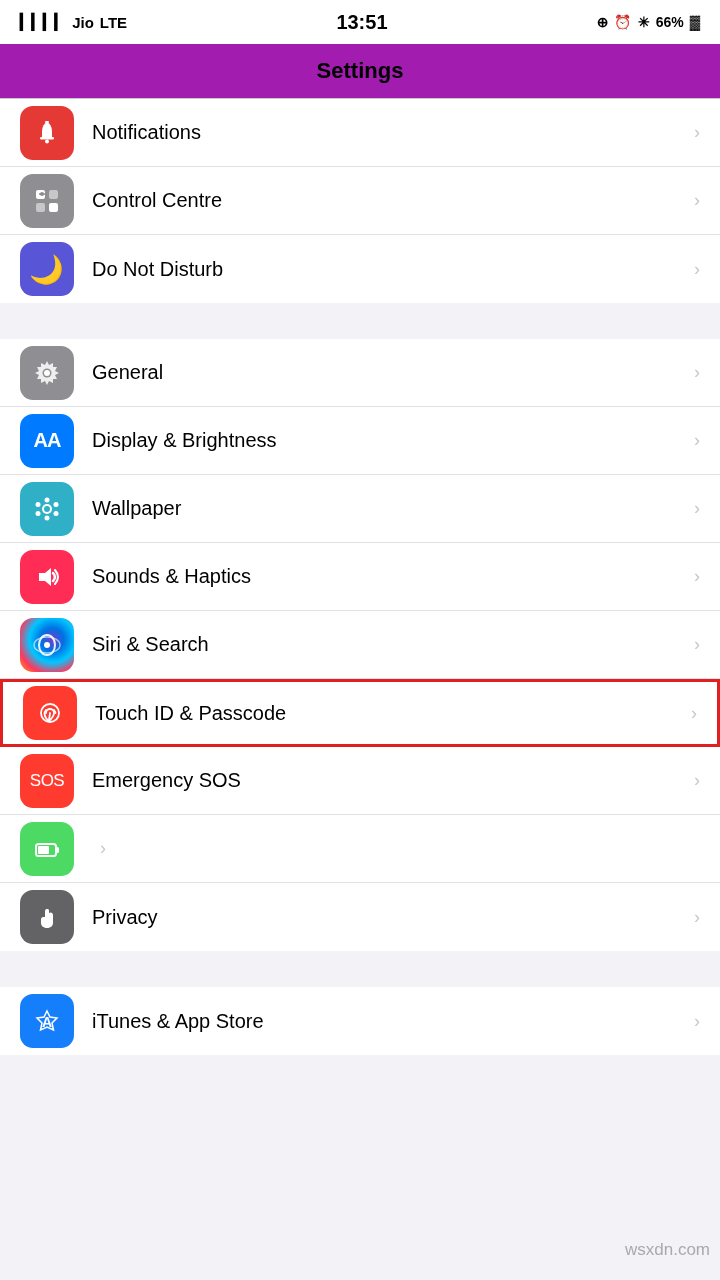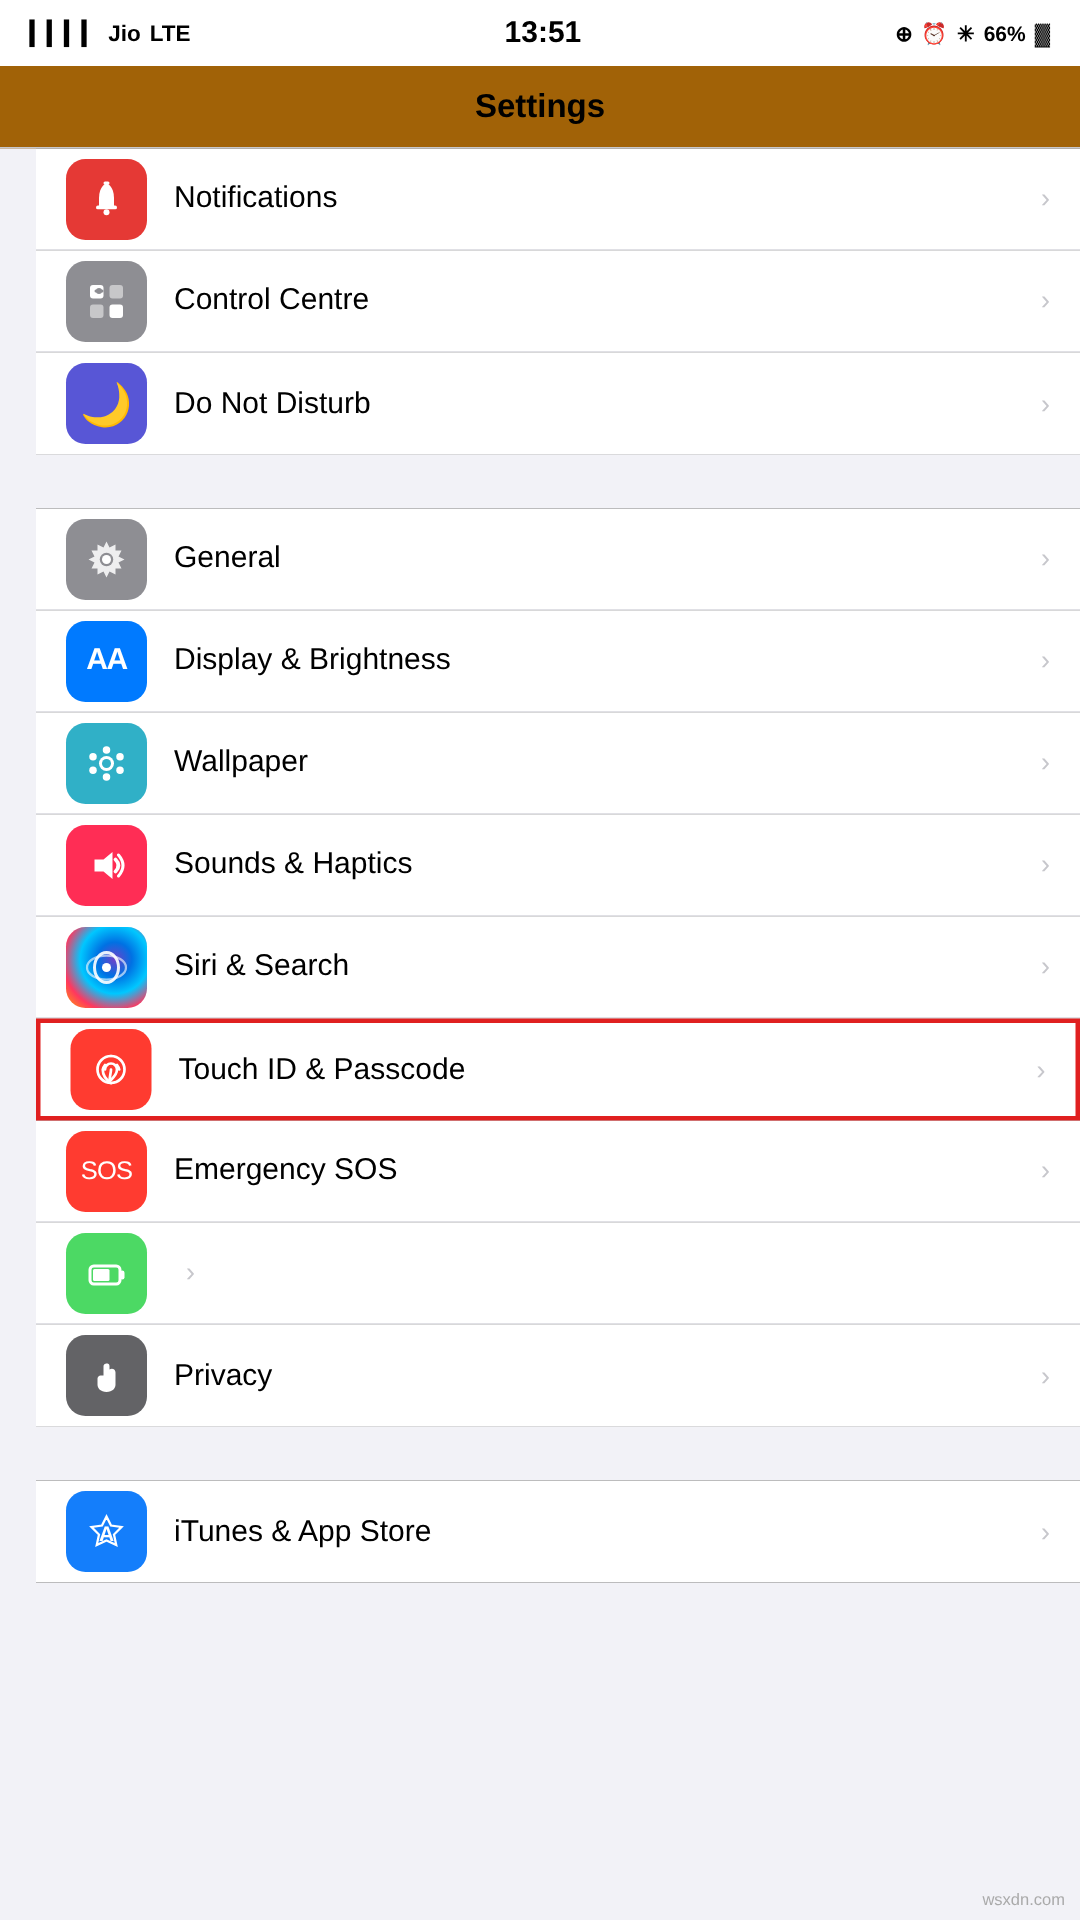--- a/index.html
+++ b/index.html
@@ -22,43 +22,42 @@
       padding: 0 20px;
       font-size: 15px;
       font-weight: 600;
     }
     .status-left { display: flex; align-items: center; gap: 6px; }
     .status-center { font-size: 20px; font-weight: 600; }
     .status-right { display: flex; align-items: center; gap: 6px; font-size: 14px; }
 
     
     .page-header {
-      background: #a16207;
+      background: #a21caf;
       border-bottom: 1px solid #c8c8cc;
       text-align: center;
       padding: 14px 0 14px;
     }
     .page-header h1 {
       font-size: 22px;
       font-weight: 700;
     }
 
     
     .section {
       margin-top: 0;
     }
     .section-gap {
       height: 36px;
       background: #f2f2f7;
     }
 
     
     .settings-list {
-      background: #000000;
-      margin-left: 24px;
+      background: #f9a8d4;
     }
     .settings-item {
       display: flex;
       align-items: center;
       height: 68px;
       padding: 0 20px;
       border-bottom: 1px solid #e0e0e5;
       cursor: pointer;
       position: relative;
       background: #fff;
@@ -111,23 +110,23 @@
     
     .siri-icon {
       background: linear-gradient(135deg, #000 0%, #1a1a2e 50%, #16213e 100%);
       position: relative;
       overflow: hidden;
     }
 
     
     .watermark {
       position: fixed;
-      bottom: 7px;
+      bottom: 20px;
       right: 10px;
-      font-size: 11px;
+      font-size: 17px;
       color: #aaa;
     }
   </style>
 </head>
 <body>
 
 <div class="status-bar">
   <div class="status-left">
     <span>▎▎▎▎</span>
     <span>Jio</span>

